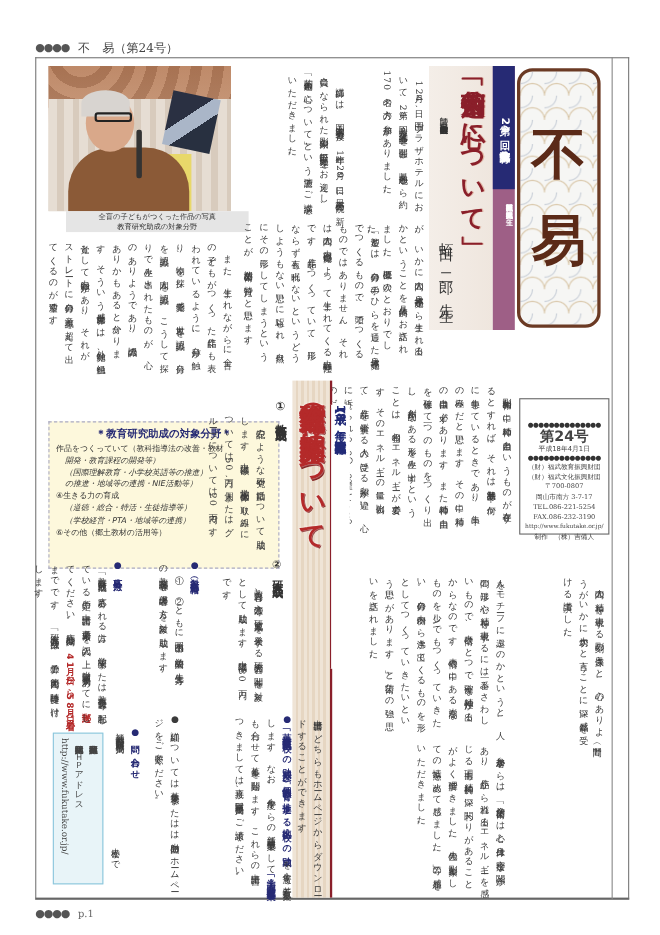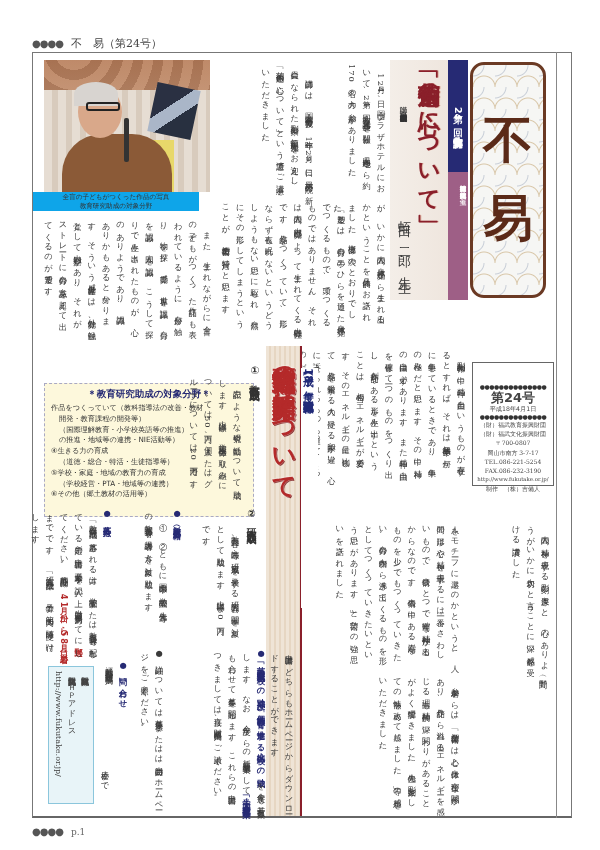--- a/index.html
+++ b/index.html
@@ -22,21 +22,21 @@
     background: repeating-radial-gradient(circle at 30px -10px, #a36c4b 0 10px, #c08a68 10px 20px); opacity: 0.8; }
   .photo .stripes { position: absolute; left: 0; top: 30px; width: 100%; height: 102px;
     background: repeating-linear-gradient(90deg, #e6ddd3 0 8px, #d8cbbd 8px 14px); }
   .photo .yellow { position: absolute; left: 84px; top: 80px; width: 46px; height: 52px; background: #e8d86a; }
   .photo .man-body { position: absolute; left: 18px; top: 74px; width: 110px; height: 70px; border-radius: 40px 40px 0 0; background: #8b5a37; }
   .photo .man-head { position: absolute; left: 34px; top: 26px; width: 44px; height: 52px; border-radius: 50%; background: #d9a88a; }
   .photo .hair { position: absolute; left: 30px; top: 22px; width: 44px; height: 24px; border-radius: 50% 50% 0 0; background: #d8d4d0; }
   .photo .glasses { position: absolute; left: 42px; top: 42px; width: 34px; height: 9px; border: 2px solid #222; border-radius: 3px; }
   .photo .mic { position: absolute; left: 80px; top: 58px; width: 5px; height: 44px; background: #333; border-radius: 2px; }
   .photo .board { position: absolute; left: 108px; top: 26px; width: 44px; height: 50px; background: linear-gradient(135deg, #2a3042 0 40%, #aab6c8 40% 60%, #283040 60%); transform: rotate(12deg); }
-  .caption { position: absolute; left: 33px; top: 192px; width: 166px; text-align: center; font-family: "DejaVu Sans", sans-serif; font-size: 6.6px; line-height: 9px; color: #333; background: #0ea5e9; padding-top: 1px; }
+  .caption { position: absolute; left: 60px; top: 192px; width: 166px; text-align: center; font-family: "DejaVu Sans", sans-serif; font-size: 6.6px; line-height: 9px; color: #333; background: #e5e5e5; padding-top: 1px; }
 
   
   .masthead { position: absolute; left: 470px; top: 62px; width: 76px; height: 236px; border: 3px solid #6b3a24; border-radius: 14px;
     background-color: #f6f6f4;
     background-image: radial-gradient(circle at 50% 100%, transparent 10px, #d9c7a9 11px, transparent 12px),
                       radial-gradient(circle at 0% 0%, transparent 10px, #c9cfd8 11px, transparent 12px);
     background-size: 22px 22px; }
   .masthead .kanji { position: absolute; left: 0; width: 100%; text-align: center; font-family: "DejaVu Serif", serif; font-weight: bold; font-size: 50px; color: #5b2a18; }
 
   
@@ -49,21 +49,21 @@
   .lecturer-name { position: absolute; left: 396px; top: 210px; font-size: 13px; line-height: 16px; color: #333; letter-spacing: 5px; }
 
   
   .grant-subbar { position: absolute; left: 300px; top: 368px; width: 18px; height: 240px; background: #fff; border-left: 1px solid #8a1f2a; color: #222b78; font-family: "DejaVu Sans", sans-serif; font-weight: bold; font-size: 10.5px; line-height: 18px; }
   .grant-title-bg { position: absolute; left: 266px; top: 346px; width: 36px; height: 470px; background: repeating-linear-gradient(90deg, #efe4d6 0 3px, #e6d6c2 3px 5px); border-right: 2px solid #8a1f2a; }
   .grant-title { position: absolute; left: 266px; top: 350px; width: 36px; font-size: 24px; line-height: 36px; font-weight: bold; color: #b42a2a; letter-spacing: 0px; text-shadow: 0 0 2px #fff, 1px 1px 0 #7a1010; }
 
   .target-box { position: absolute; left: 44px; top: 362px; width: 210px; height: 134px; border: 1.5px dashed #a9a9c4; background: #fdf8dc; padding: 4px 6px; font-family: "DejaVu Sans", sans-serif; color: #333; margin-top: 21px; }
   .target-box .title { font-weight: bold; color: #262a74; font-size: 9.5px; text-align: center; margin-bottom: 2px; }
   .target-box .item { font-size: 7.2px; line-height: 10.8px; }
-  .target-box .indent { padding-left: 8px; }
+  .target-box .indent { padding-left: 8px; font-style: italic; }
 
   .hp-box { position: absolute; left: 48px; top: 666px; width: 46px; height: 138px; background: #e8f4f8; border: 1.5px solid #8bc6dc; font-size: 8px; line-height: 13px; color: #444; padding: 4px 2px; }
 
   .info-box { position: absolute; left: 472px; top: 362px; width: 82px; height: 124px; border: 1.5px solid #666; text-align: center; font-family: "DejaVu Sans", sans-serif; color: #444; padding-top: 20px; }
   .info-box .dotsrow { font-size: 6px; letter-spacing: -0.5px; color: #333; line-height: 7px; }
   .info-box .issue { font-size: 13px; font-weight: bold; line-height: 15px; }
   .info-box .date { font-size: 6.2px; line-height: 8px; }
   .info-box .line { font-family: "DejaVu Serif", serif; font-size: 6px; line-height: 9.2px; white-space: nowrap; }
 
   .vbar { position: absolute; left: 556px; top: 52px; width: 1px; height: 766px; background: #888; }
@@ -146,21 +146,20 @@
 <div class="grant-subbar vtext">【平成18年度　福武教育振興財団】</div>
 
 <div class="target-box">
   <div class="title">＊教育研究助成の対象分野＊</div>
   <div class="item">作品をつくっていて（教科指導法の改善・教材</div>
   <div class="item indent">開発・教育課程の開発等）</div>
   <div class="item indent">（国際理解教育・小学校英語等の推進）</div>
   <div class="item indent">の推進・地域等の連携・NIE活動等）</div>
   <div class="item">④生きる力の育成</div>
   <div class="item indent">（道徳・総合・特活・生徒指導等）</div>
-  <div class="item">⑤学校・家庭・地域の教育力の育成</div>
   <div class="item indent">（学校経営・PTA・地域等の連携）</div>
   <div class="item">⑥その他（郷土教材の活用等）</div>
 </div>
 
 <div class="col vtext" style="left:244px; top:364px; height:130px; width:20px; font-size:10.5px; line-height:18px;"><span class="bl" style="color:#333">①教育研究助成</span></div>
 <div class="col vtext" style="left:176px; top:374px; height:120px; width:68px;">　左記のような研究や活動について助成します。上限額は、学校園全体の取り組みについては50万円、個人またはグループについては20万円です。</div>
 
 <div class="col vtext" style="left:240px; top:508px; height:120px; width:20px; font-size:10px; line-height:18px;"><span class="bl" style="color:#333">②研究大会助成</span></div>
 <div class="col vtext" style="left:184px; top:520px; height:108px; width:58px;">　教育内容、方法等の研究成果を発表する研究大会の開催を対象として助成します。上限額は30万円です。</div>
 <div class="col vtext" style="left:170px; top:508px; height:110px; width:14px;"><span class="bl">●対象（応募資格）</span></div>

